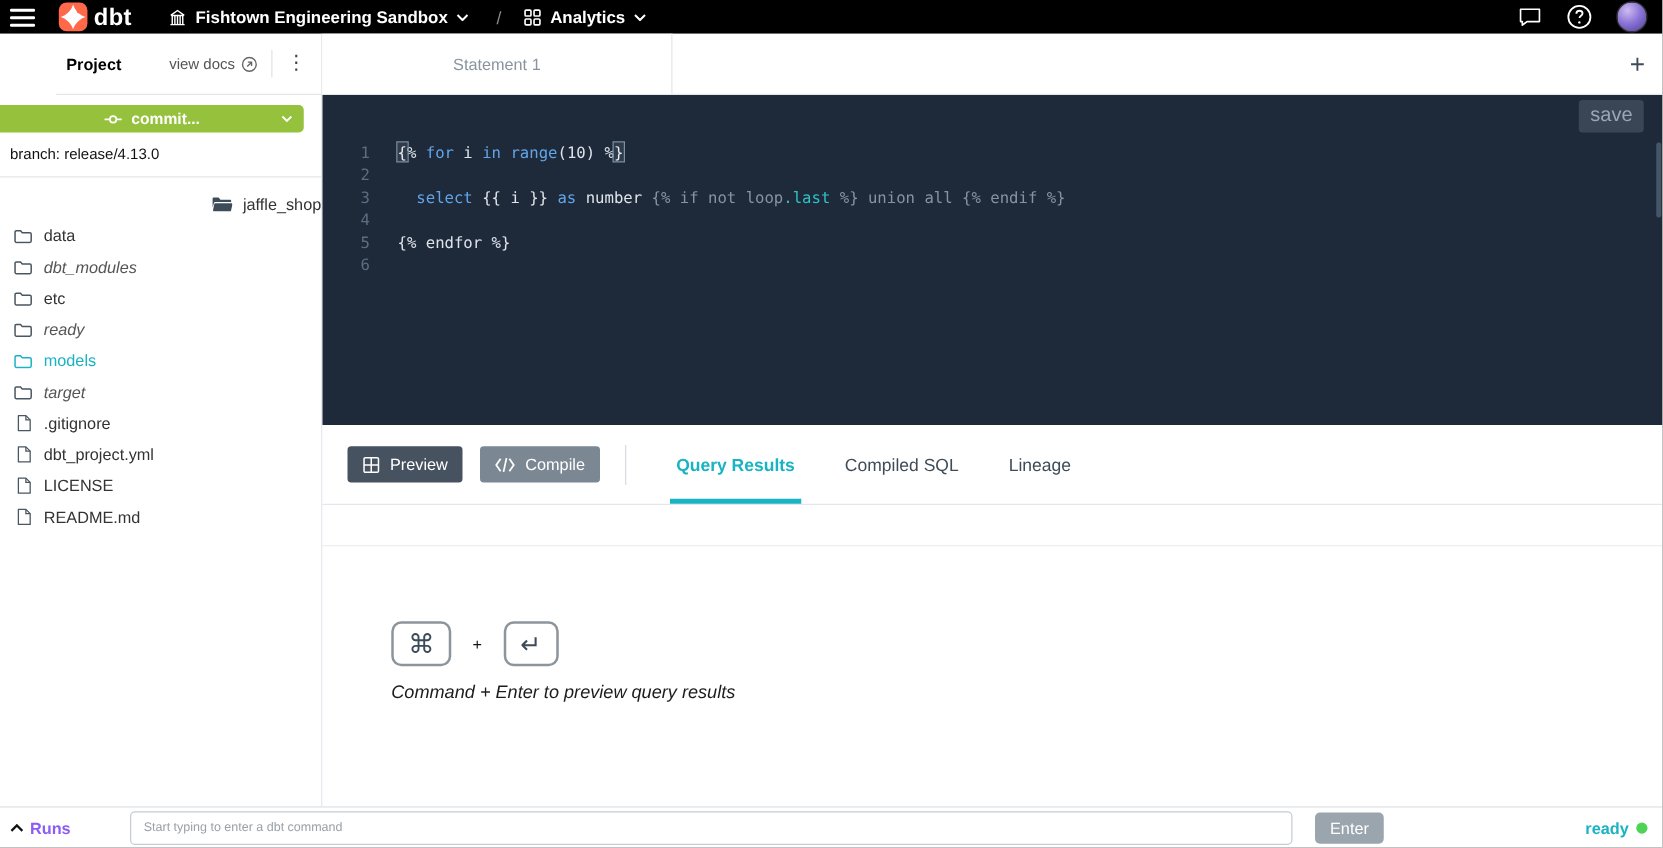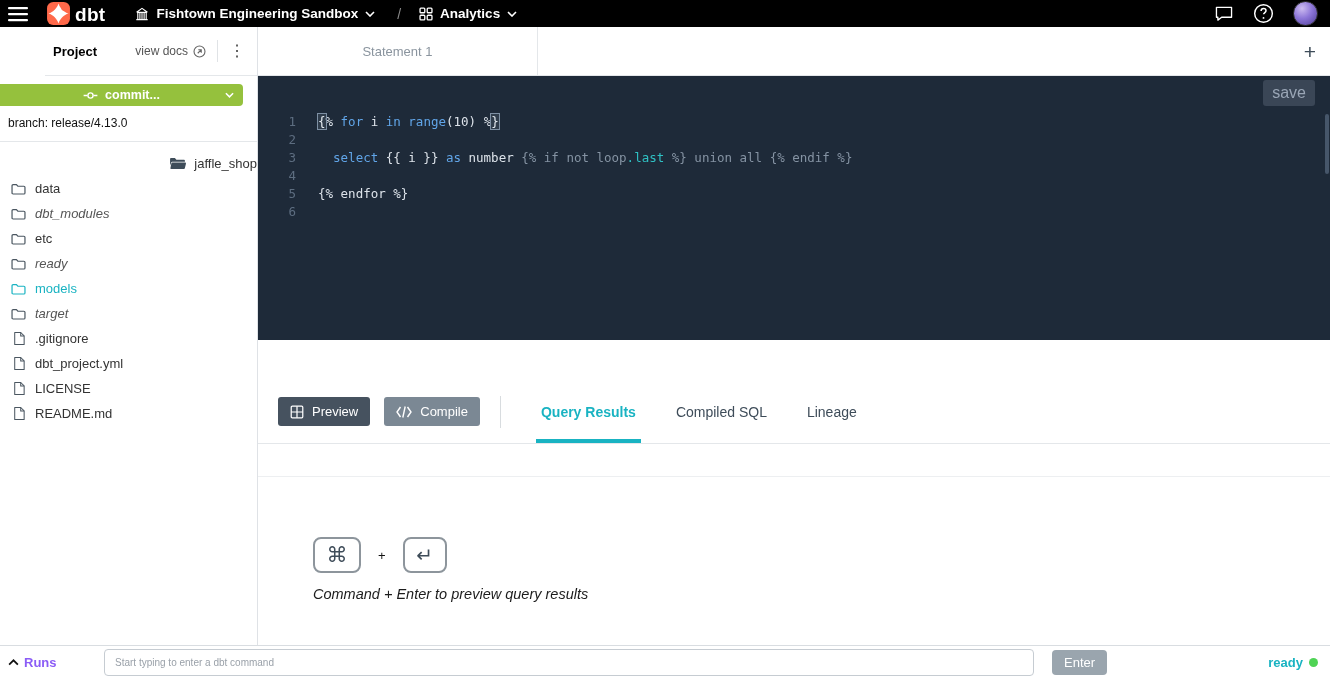--- a/index.html
+++ b/index.html
@@ -65,21 +65,21 @@
   .editor{flex:1; display:flex; font-family:"DejaVu Sans Mono", monospace; font-size:12.5px; line-height:18px; overflow:hidden; cursor:text;}
   .gutter{width:38px; flex:none; text-align:right; color:#5d6d80; padding-top:3px; user-select:none;}
   .gutter .ln{height:18px;}
   .codearea{padding:3px 0 0 22px; color:#dde3ea;}
   .code-line{height:18px; white-space:pre;}
   .tok-w{color:#dde3ea;} .tok-b{color:#61a5e8;} .tok-t{color:#2fc1c4;} .tok-g{color:#8593a3;}
   .tok-hl{color:#e6ecf2; outline:1px solid #7d8fa3; background:rgba(125,143,163,.18);}
   .editor-scroll{position:absolute; right:1px; top:38px; width:4px; height:60px; background:#46566a; border-radius:2px; cursor:grab;}
 
   
-  .panel-header{height:64px; border-bottom:1px solid #e4e7ea; display:flex; align-items:center; padding-left:20px; background:#fff; flex:none;margin-top:40px;}
+  .panel-header{height:64px; border-bottom:1px solid #e4e7ea; display:flex; align-items:center; padding-left:20px; background:#fff; flex:none;}
   .pbtn{display:flex; align-items:center; gap:8px; color:#fff; font-size:13px; border:none; border-radius:3px;
         padding:7px 12px; cursor:pointer;}
   .pbtn.preview{background:#46525f;}
   .pbtn.compile{background:#7b8894; margin-left:14px;}
   .ph-div{width:1px; height:32px; background:#d8dcdf; margin:0 20px; flex:none;}
   .ptabs{display:flex; gap:40px; height:100%; align-items:stretch; margin-left:20px;}
   .ptab{display:flex; align-items:center; font-size:14px; color:#3e4c59; cursor:pointer; position:relative;}
   .ptab.active{color:var(--teal); font-weight:700;}
   .ptab.active::after{content:''; position:absolute; left:-5px; right:-5px; bottom:0; height:4px; background:var(--teal);}
 

